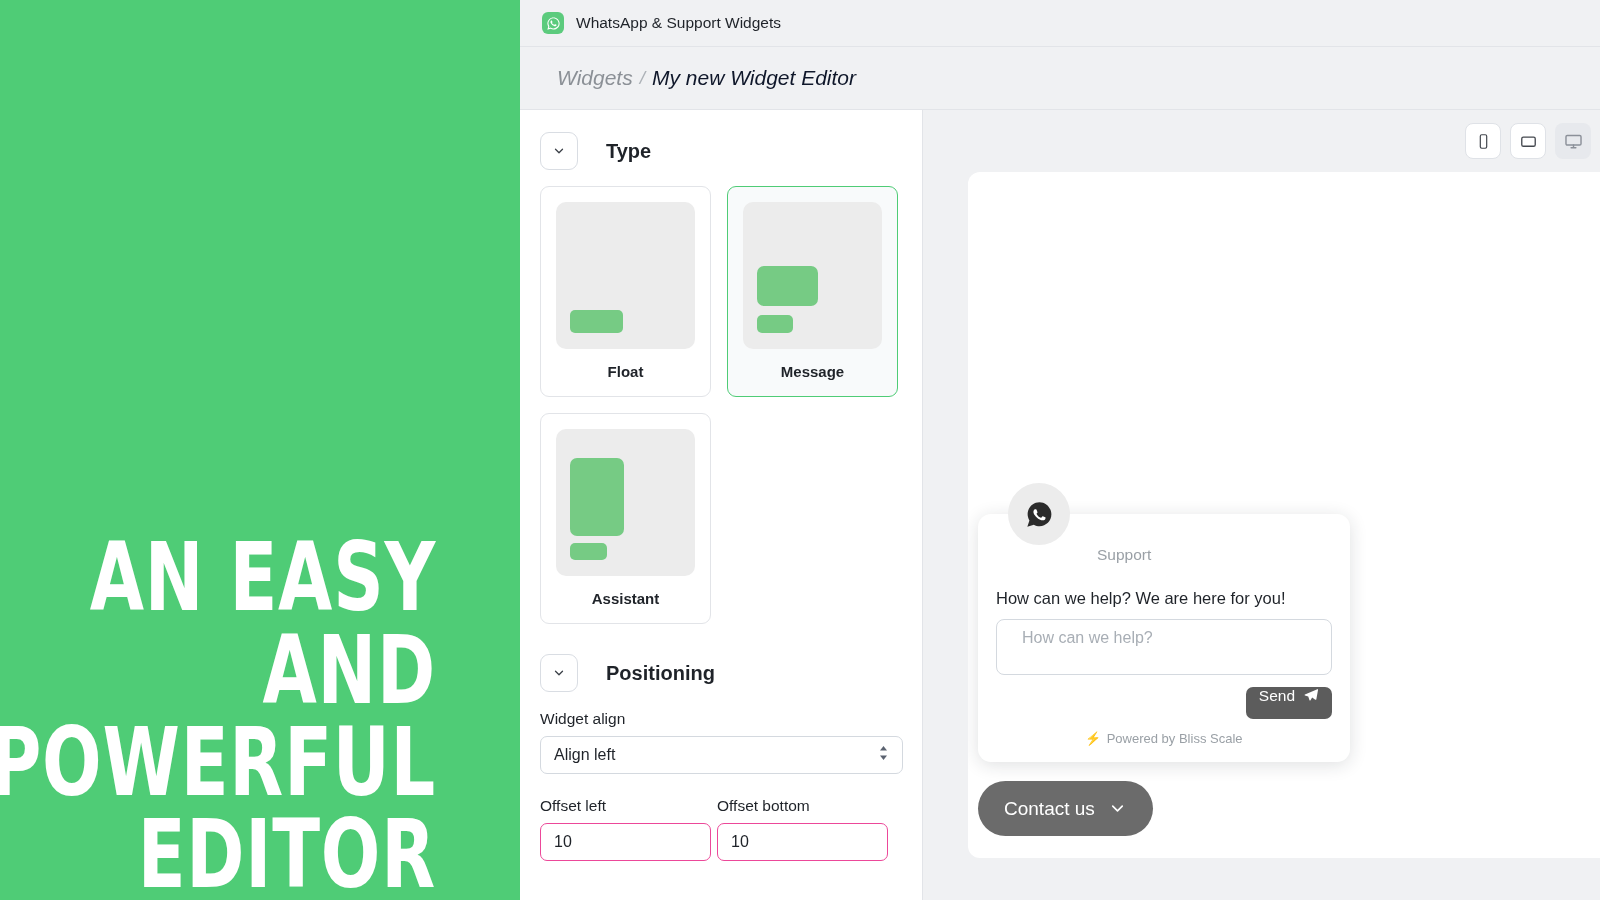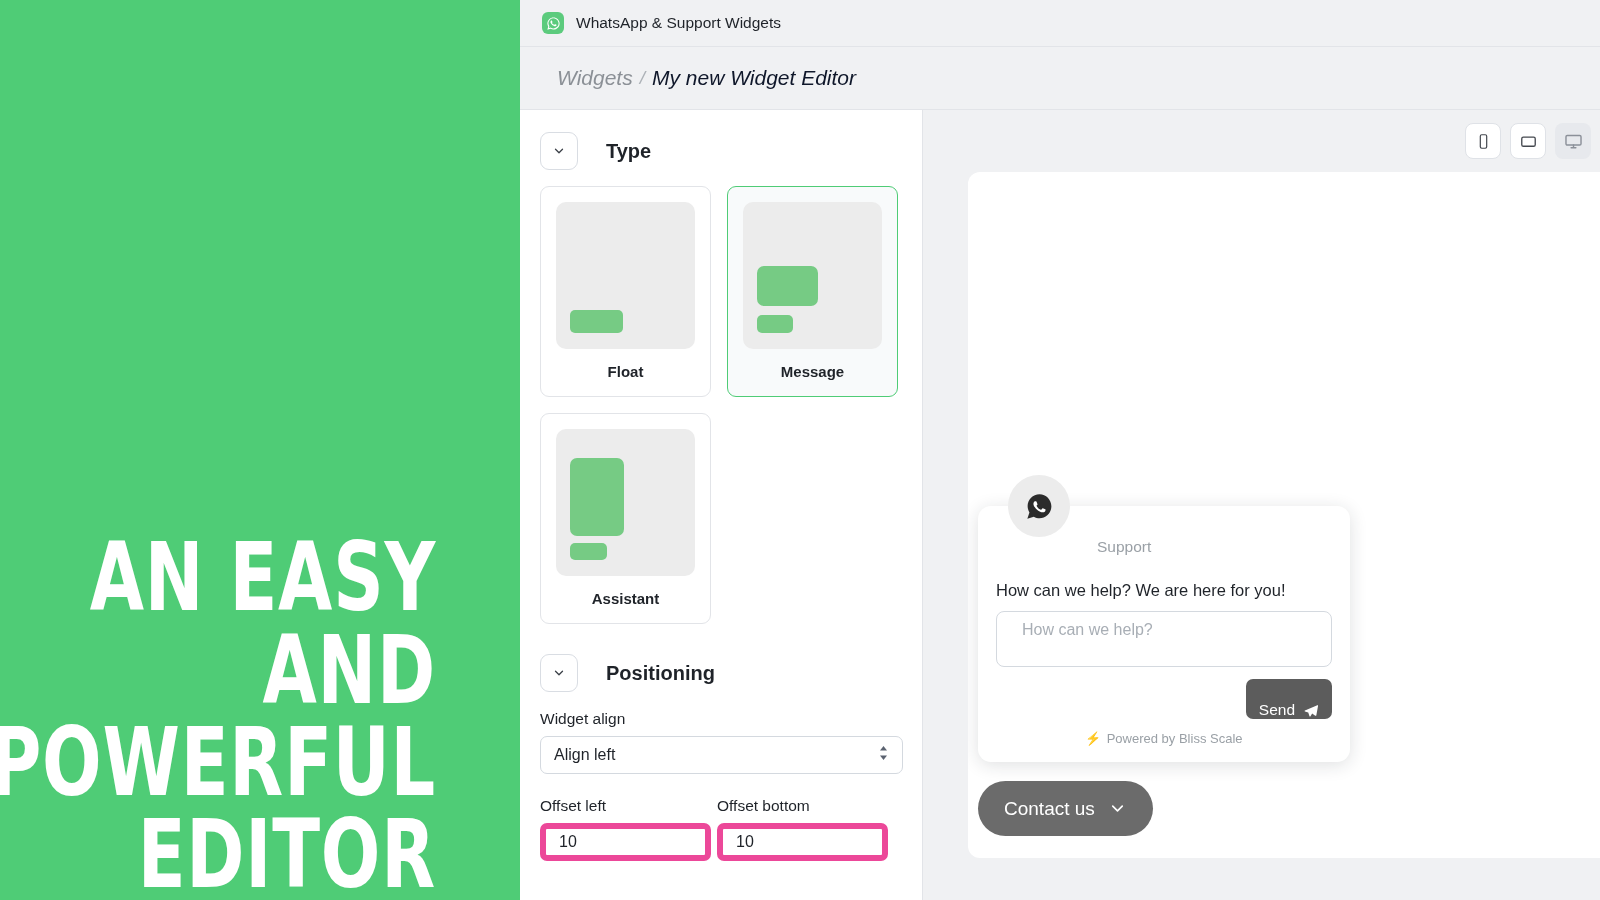--- a/index.html
+++ b/index.html
@@ -173,21 +173,21 @@
     padding: 0 13px;
     cursor: pointer;
   }
   .select-value { font-size: 16px; color: #1f2329; }
   .stepper { position: absolute; right: 13px; top: 50%; transform: translateY(-50%); }
 
   .offsets { display: flex; gap: 6px; margin-top: 23px; }
   .offset-col { width: 171px; }
   .num-input {
     width: 171px; height: 38px;
-    border: 6px solid #ec4899;
+    border: 1px solid #ec4899;
     border-radius: 7px;
     background: #fff;
     font-family: "Liberation Sans", sans-serif;
     font-size: 16px;
     color: #1f2329;
     padding: 0 13px;
   }
   .pos-fields { margin-top: 18px; }
 
   
@@ -275,25 +275,25 @@
     resize: none;
     outline: none;
   }
   .chat-textarea::placeholder { color: #a8aeb5; }
   .send-row { display: flex; justify-content: flex-end; margin-top: 8px; }
   .send-btn {
     background: #5c5c5c;
     color: #ffffff;
     border: none;
     border-radius: 7px;
-    height: 40px;
+    height: 32px;
     padding: 0 13px;
     font-family: "Liberation Sans", sans-serif;
     font-size: 15.5px;
-    display: flex; align-items: flex-end; gap: 8px;
+    display: flex; align-items: flex-start; gap: 8px;
     cursor: pointer;
   }
   .powered {
     text-align: center;
     font-size: 13px;
     color: #9aa0a6;
     padding: 12px 0 6px 0;
     display: flex; align-items: center; justify-content: center; gap: 5px;
   }
   .bolt { color: #f0c13a; font-size: 13px; }

